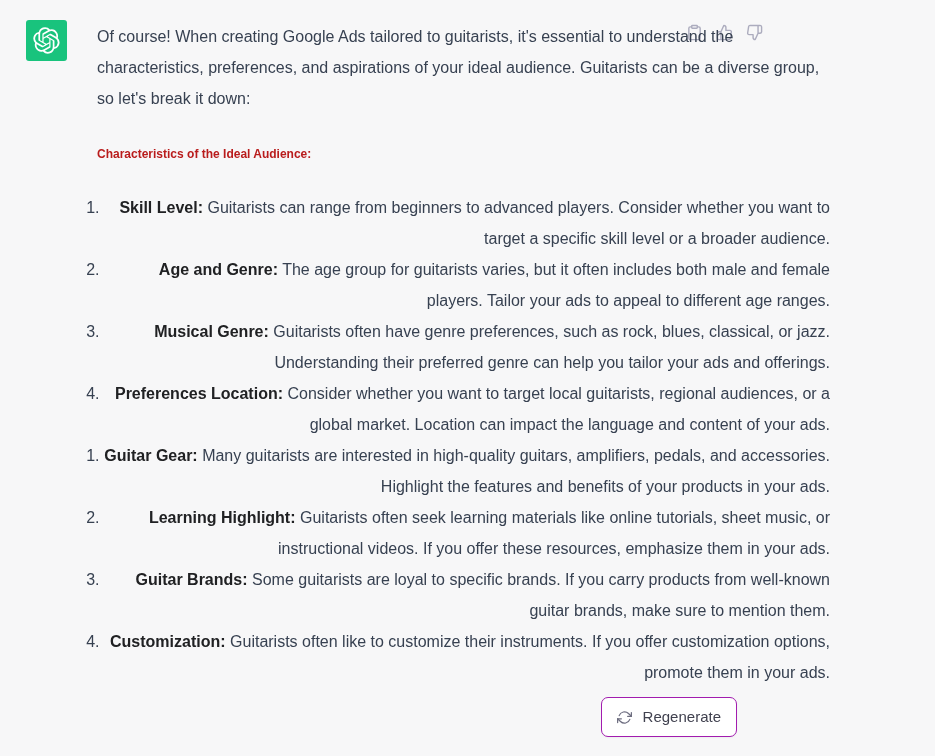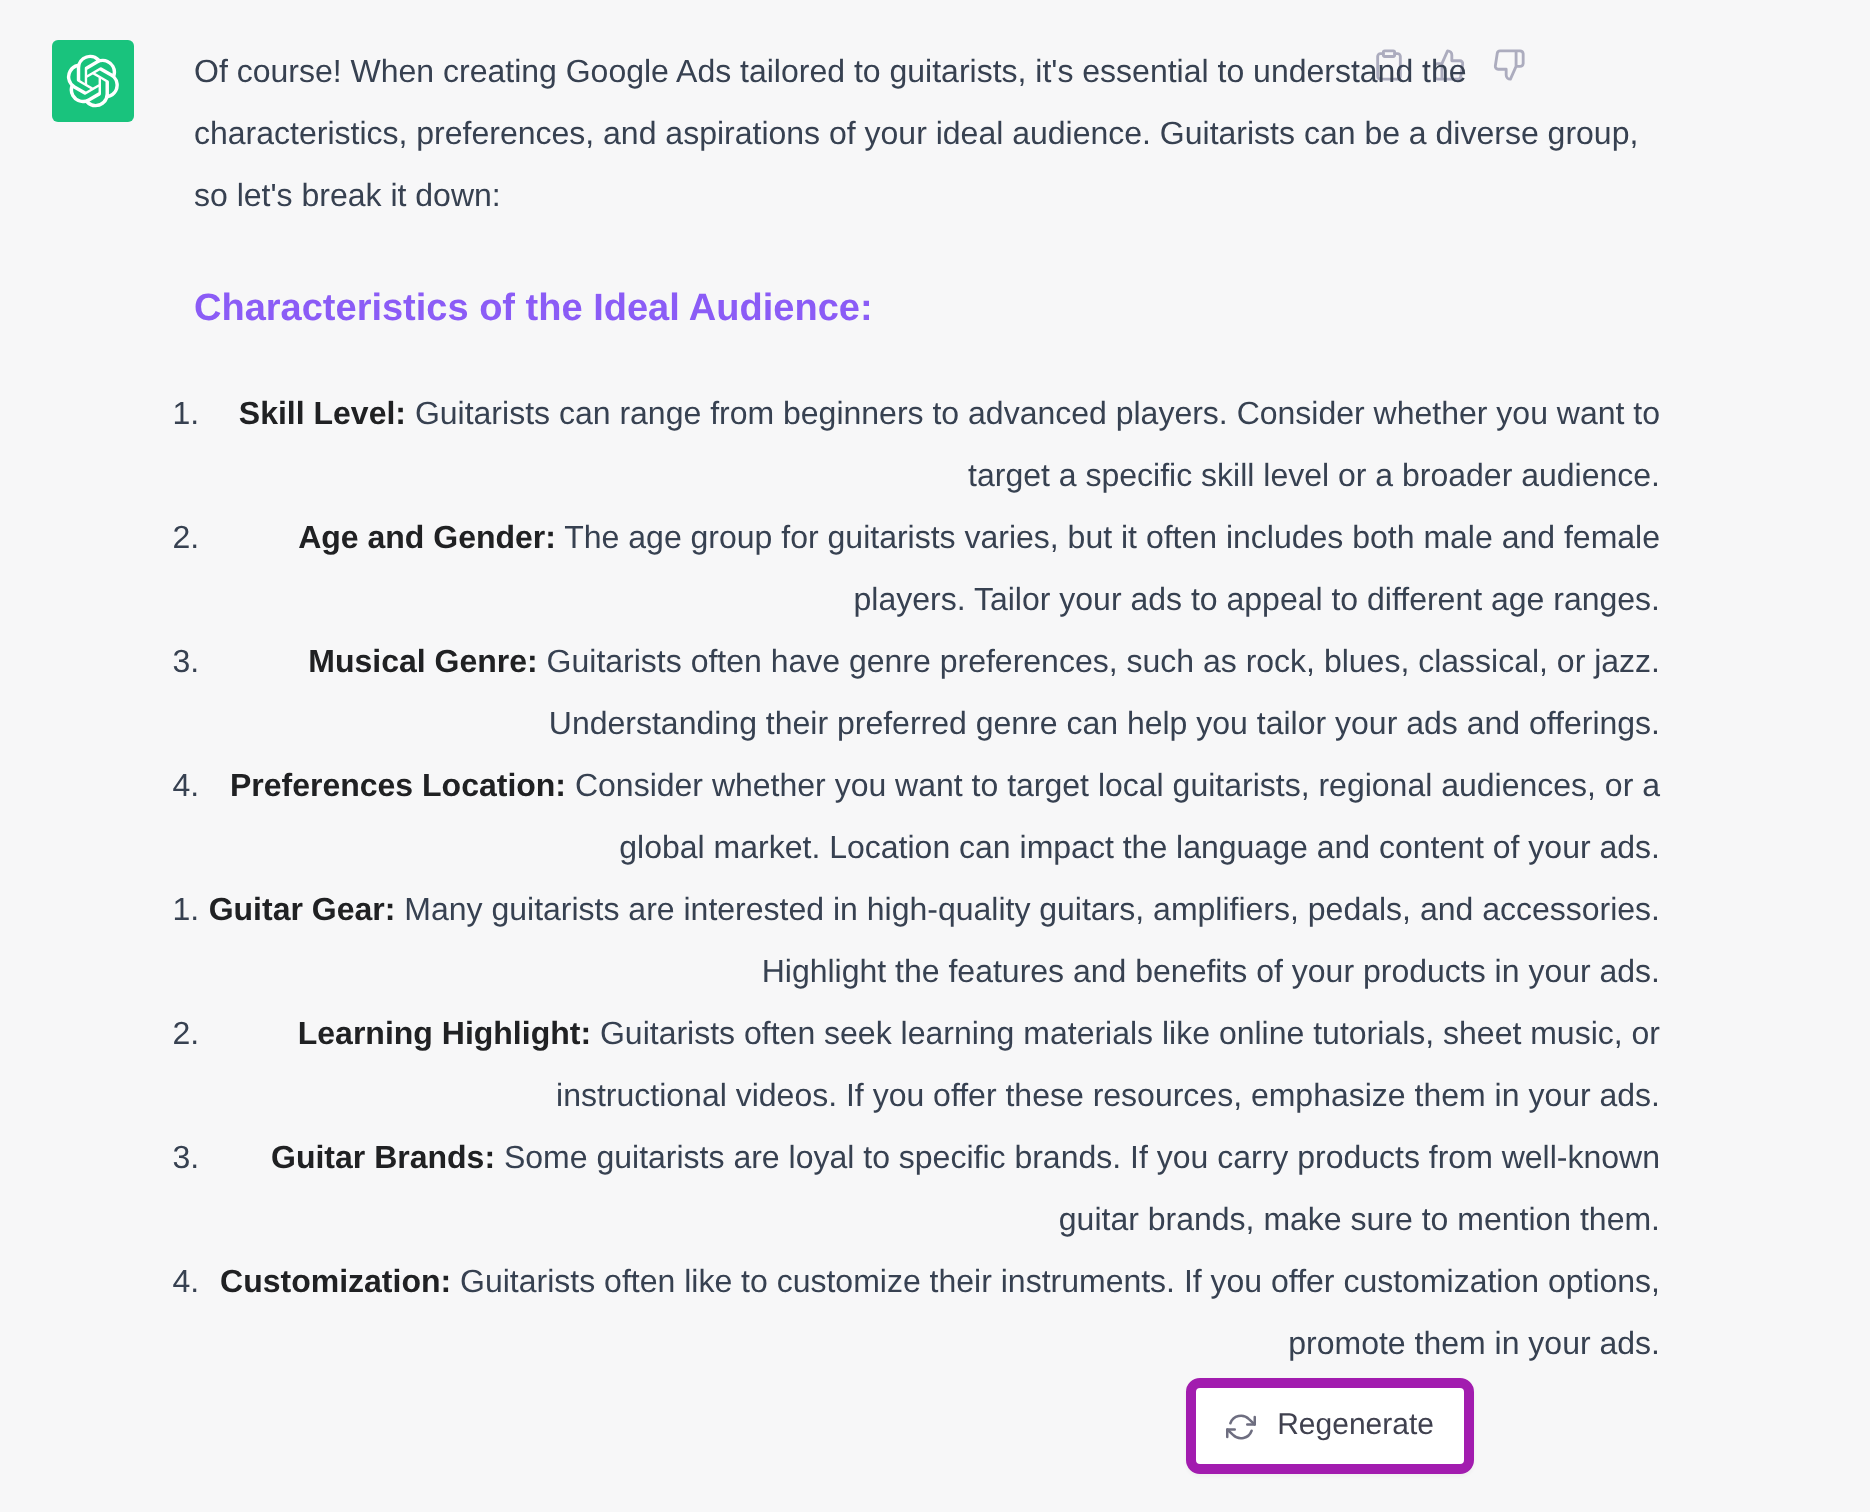--- a/index.html
+++ b/index.html
@@ -33,22 +33,22 @@
     stroke-width: 2; stroke-linecap: round; stroke-linejoin: round; }
 
   .content {
     position: absolute; left: 97px; top: 21px;
     width: 733px;
     font-size: 16px; line-height: 31px;
     color: #374151;
   }
   .content p { margin: 0; }
   .content h3 {
-    font-size: 19px; line-height: 31px; font-weight: 700;
-    color: #8b5cf6;
+    font-size: 12px; line-height: 31px; font-weight: 700;
+    color: #b91c1c;
     margin: 25px 0 22px 0;
   }
   .content ol {
     list-style: decimal outside;
     padding-left: 7px;
     margin: 0;
   }
   .content ol li { padding-left: 0; text-align: right; }
   .content strong { font-weight: 700; color: #202123; }
 
@@ -59,21 +59,21 @@
       rgba(247,247,248,0) 38%,
       rgba(247,247,248,0.82) 100%);
     pointer-events: none;
     z-index: 2;
   }
 
   .regenerate-btn {
     position: absolute; right: 36px; bottom: 19px; z-index: 3;
     display: flex; align-items: center; gap: 11px;
     background: #ffffff;
-    border: 5px solid #a21caf;
+    border: 1px solid #a21caf;
     border-radius: 7px;
     padding: 9px 15px;
     font-family: "Liberation Sans", "DejaVu Sans", sans-serif;
     font-size: 15px; line-height: 20px;
     color: #40414f;
     cursor: pointer;
     box-shadow: 0 1px 2px rgba(0,0,0,0.04);
   }
   .regenerate-btn svg { width: 15px; height: 15px; stroke: #6e6e80; fill: none;
     stroke-width: 2; stroke-linecap: round; stroke-linejoin: round; }
@@ -107,21 +107,21 @@
       </svg>
     </button>
   </div>
 
   <div class="content">
     <p>Of course! When creating Google Ads tailored to guitarists, it's essential to understand the characteristics, preferences, and aspirations of your ideal audience. Guitarists can be a diverse group, so let's break it down:</p>
 
     <h3>Characteristics of the Ideal Audience:</h3>
     <ol>
       <li><strong>Skill Level:</strong> <span>Guitarists can range from beginners to advanced players. Consider whether you want to target a specific skill level or a broader audience.</span></li>
-      <li><strong>Age and Gender:</strong> <span>The age group for guitarists varies, but it often includes both male and female players. Tailor your ads to appeal to different age ranges.</span></li>
+      <li><strong>Age and Genre:</strong> <span>The age group for guitarists varies, but it often includes both male and female players. Tailor your ads to appeal to different age ranges.</span></li>
       <li><strong>Musical Genre:</strong> <span>Guitarists often have genre preferences, such as rock, blues, classical, or jazz. Understanding their preferred genre can help you tailor your ads and offerings.</span></li>
       <li><strong>Preferences Location:</strong> <span>Consider whether you want to target local guitarists, regional audiences, or a global market. Location can impact the language and content of your ads.</span></li>
     </ol>
 
     <ol>
       <li><strong>Guitar Gear:</strong> <span>Many guitarists are interested in high-quality guitars, amplifiers, pedals, and accessories. Highlight the features and benefits of your products in your ads.</span></li>
       <li><strong>Learning Highlight:</strong> <span>Guitarists often seek learning materials like online tutorials, sheet music, or instructional videos. If you offer these resources, emphasize them in your ads.</span></li>
       <li><strong>Guitar Brands:</strong> <span>Some guitarists are loyal to specific brands. If you carry products from well-known guitar brands, make sure to mention them.</span></li>
       <li><strong>Customization:</strong> <span>Guitarists often like to customize their instruments. If you offer customization options, promote them in your ads.</span></li>
     </ol>

